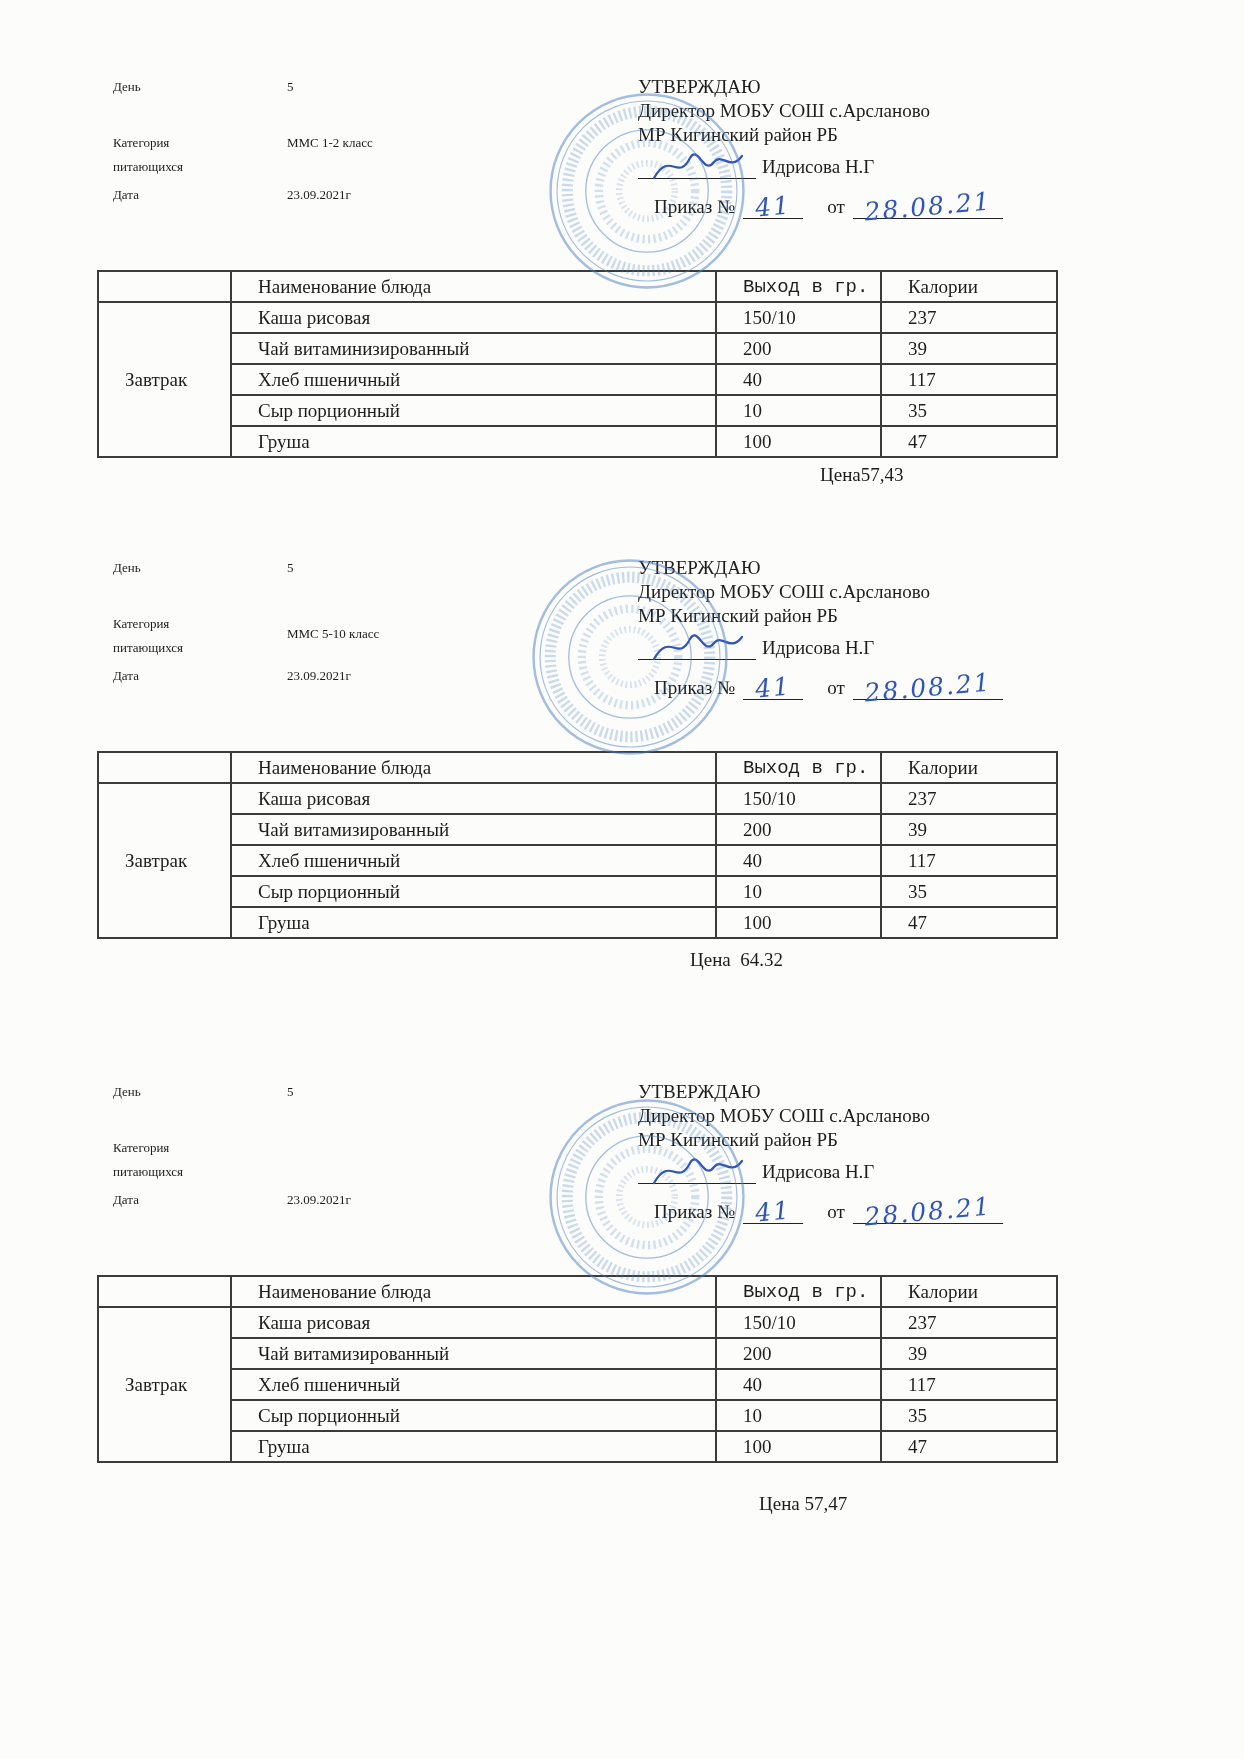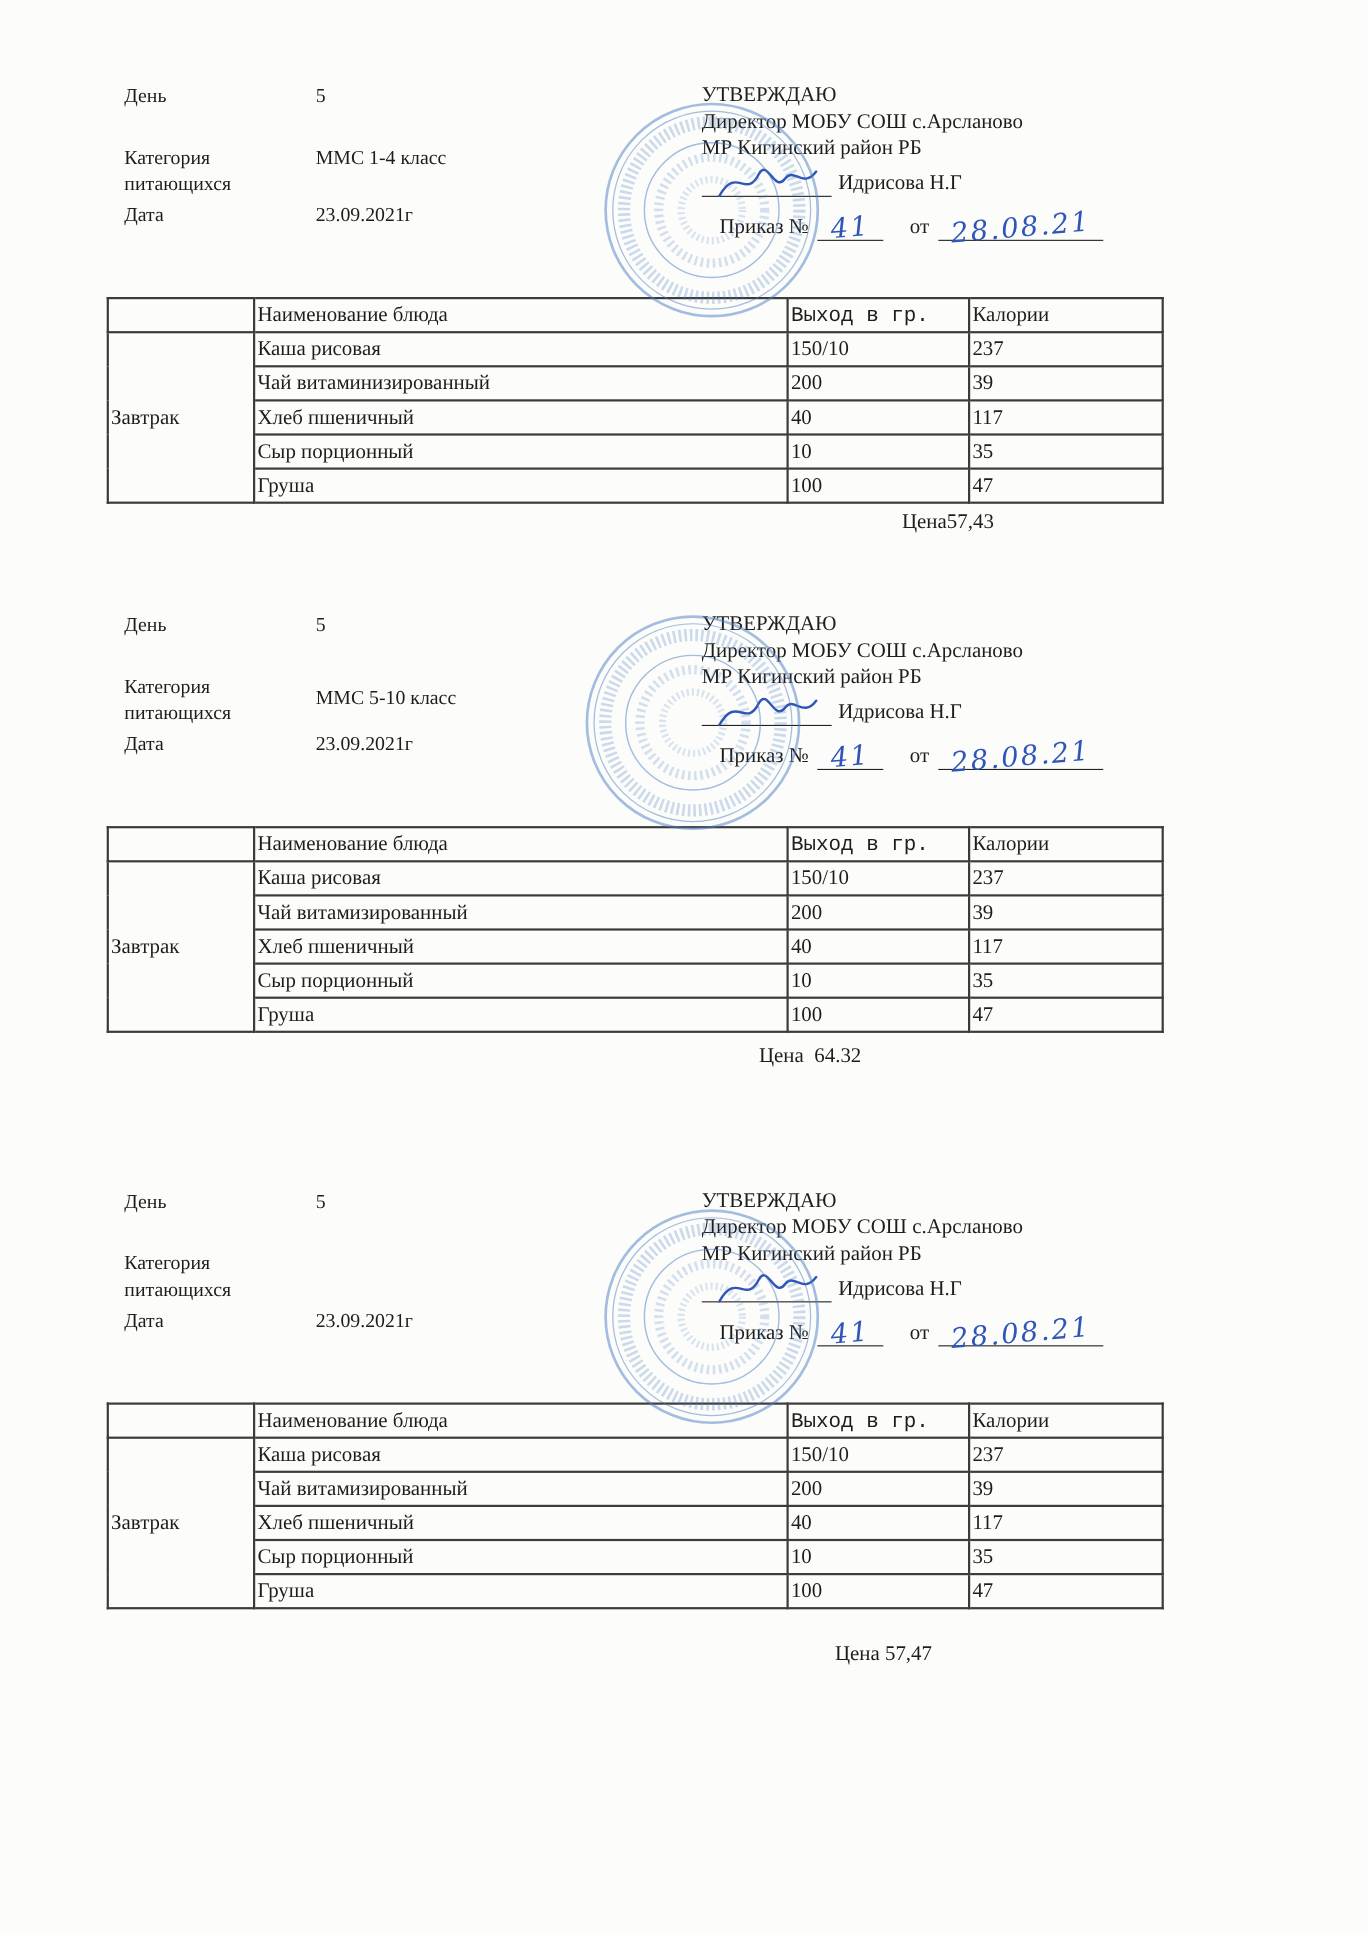--- a/index.html
+++ b/index.html
@@ -7,21 +7,21 @@
   body {
     position:relative;
     background:#fcfcfa;
     font-family:"Liberation Serif","DejaVu Serif",serif;
     color:#1d1d1d;
     overflow:hidden;
   }
   .section { position:absolute; left:0; width:1244px; height:470px; }
 
   .abs { position:absolute; }
-  .t { font-size:18px; line-height:24px; }
+  .t { font-size:13px; line-height:24px; }
   .pre { white-space:pre-line; }
 
   .meta-label { left:113px; width:150px; }
   .meta-value { left:287px; width:220px; }
 
   .approve { left:638px; top:9px; width:560px; }
   .approve .line { font-size:19px; line-height:24px; }
 
   .sig-row { display:flex; align-items:flex-end; height:30px; margin-top:2px; }
   .sig-line {
@@ -47,40 +47,40 @@
 
   .stamp { position:absolute; width:204px; height:204px; color:rgba(72,126,196,0.5); z-index:3; pointer-events:none; }
 
   table.menu {
     position:absolute; left:97px; top:204px;
     border-collapse:collapse; table-layout:fixed; width:959px;
     background:transparent;
   }
   table.menu th, table.menu td {
     border:2px solid #3b3b3b; font-size:19px; font-weight:normal;
-    height:31px; padding:0 2px; text-align:left; vertical-align:middle;
+    height:31px; padding:0 26px; text-align:left; vertical-align:middle;
     overflow:hidden; white-space:nowrap;
   }
   td.meal-cell { vertical-align:top; padding-top:3px; padding-left:8px;border-radius:18px; }
   th.dish, td.dish { padding-left:112px; }
   td.out { padding-left:46px; }
   th.out { padding-left:10px;font-family:Liberation Mono, monospace; }
   th.cal, td.cal { padding-left:14px; }
 
   .price { font-size:19px; white-space:pre; }
 </style>
 </head>
 <body>
 
 <div class="section" style="top:66px">
   <div class="abs t meta-label" style="top:9px">День</div>
   <div class="abs t meta-value" style="top:9px">5</div>
   <div class="abs t meta-label pre" style="top:65px">Категория
 питающихся</div>
-  <div class="abs t meta-value pre" style="top:65px">ММС 1-4 класс</div>
+  <div class="abs t meta-value pre" style="top:65px">ММС 1-2 класс</div>
   <div class="abs t meta-label" style="top:117px">Дата</div>
   <div class="abs t meta-value" style="top:117px">23.09.2021г</div>
 
   <div class="abs approve">
     <div class="line">УТВЕРЖДАЮ</div>
     <div class="line">Директор МОБУ СОШ с.Арсланово</div>
     <div class="line">МР Кигинский район РБ</div>
     <div class="sig-row">
       <span class="sig-line">
         <svg class="sig-squiggle" width="92" height="36" viewBox="0 0 92 36">

